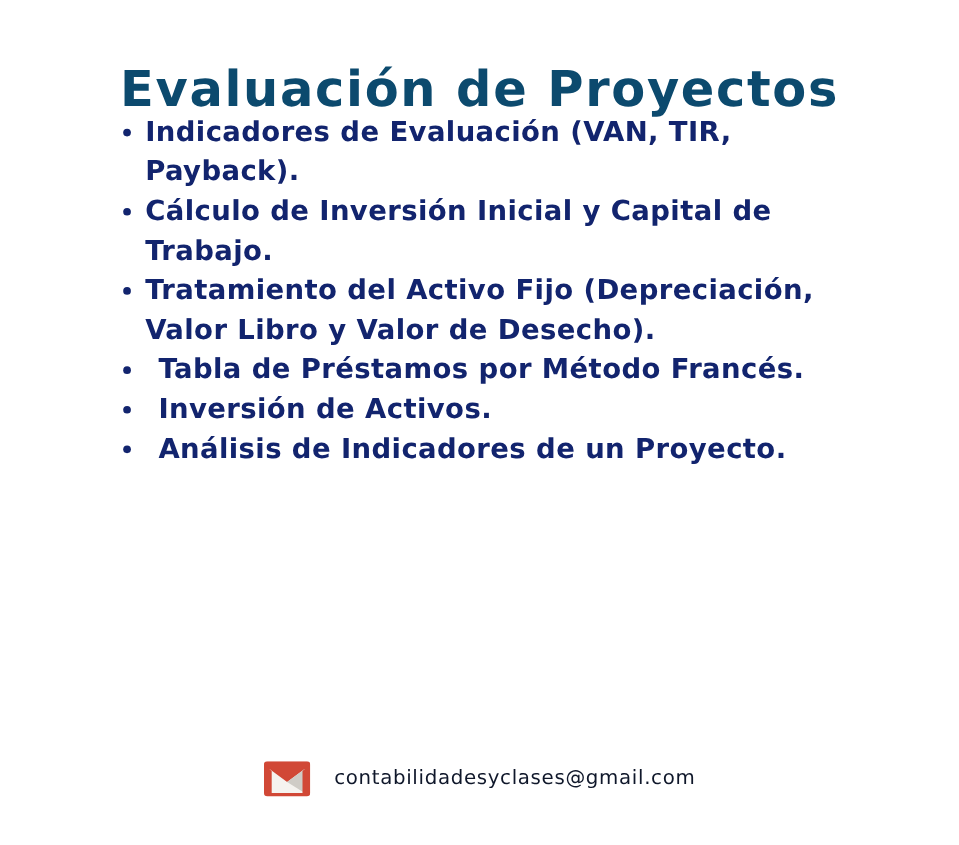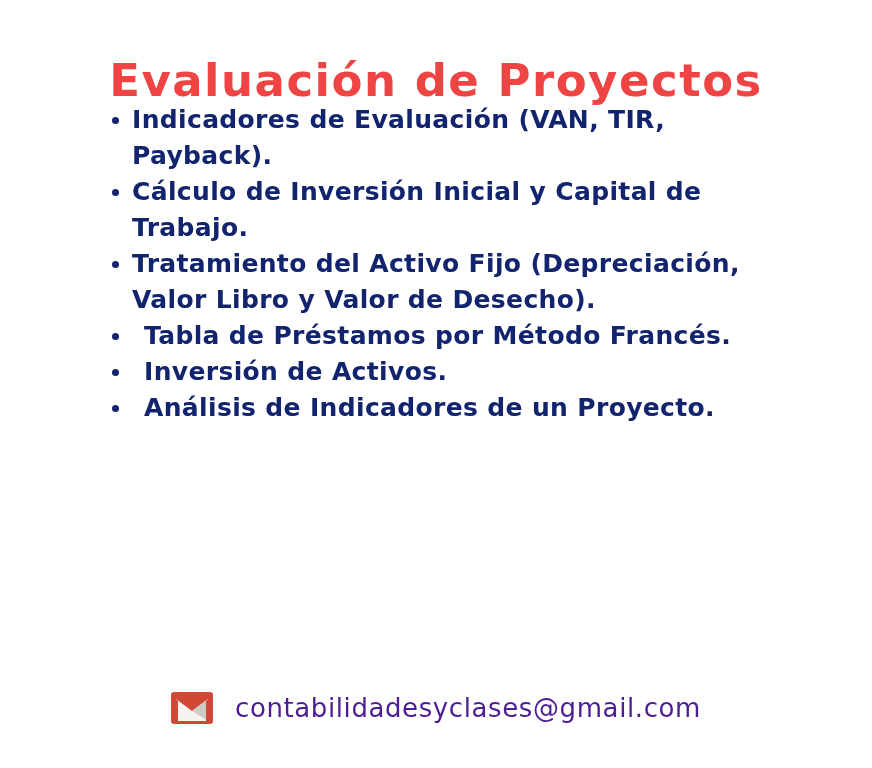--- a/index.html
+++ b/index.html
@@ -31,21 +31,21 @@
     top: 28px;
     width: 872px;
     text-align: center;
   }
   .title {
     display: inline-block;
     font-family: "DejaVu Sans", "Liberation Sans", sans-serif;
     font-size: 45px;
     font-weight: 700;
     letter-spacing: 1.5px;
-    color: #ef4444;
+    color: #0c4a6e;
     line-height: 1.0;
     white-space: nowrap;
   }
 
   
   .list {
     position: absolute;
     left: 108px;
     top: 102px;
     width: 700px;
@@ -97,24 +97,24 @@
   }
   .gmail-icon {
     width: 42px;
     height: 32px;
     flex: 0 0 auto;
     margin-right: 22px;
     display: block;
   }
   .email-text {
     font-family: "DejaVu Sans", "Liberation Sans", sans-serif;
-    font-size: 26px;
+    font-size: 18px;
     font-weight: 400;
     letter-spacing: 0.6px;
-    color: #4c1d95;
+    color: #0f172a;
     white-space: nowrap;
     line-height: 32px;
   }
 </style>
 </head>
 <body>
 
 <div class="slide">
 
   <div class="title-wrap">

